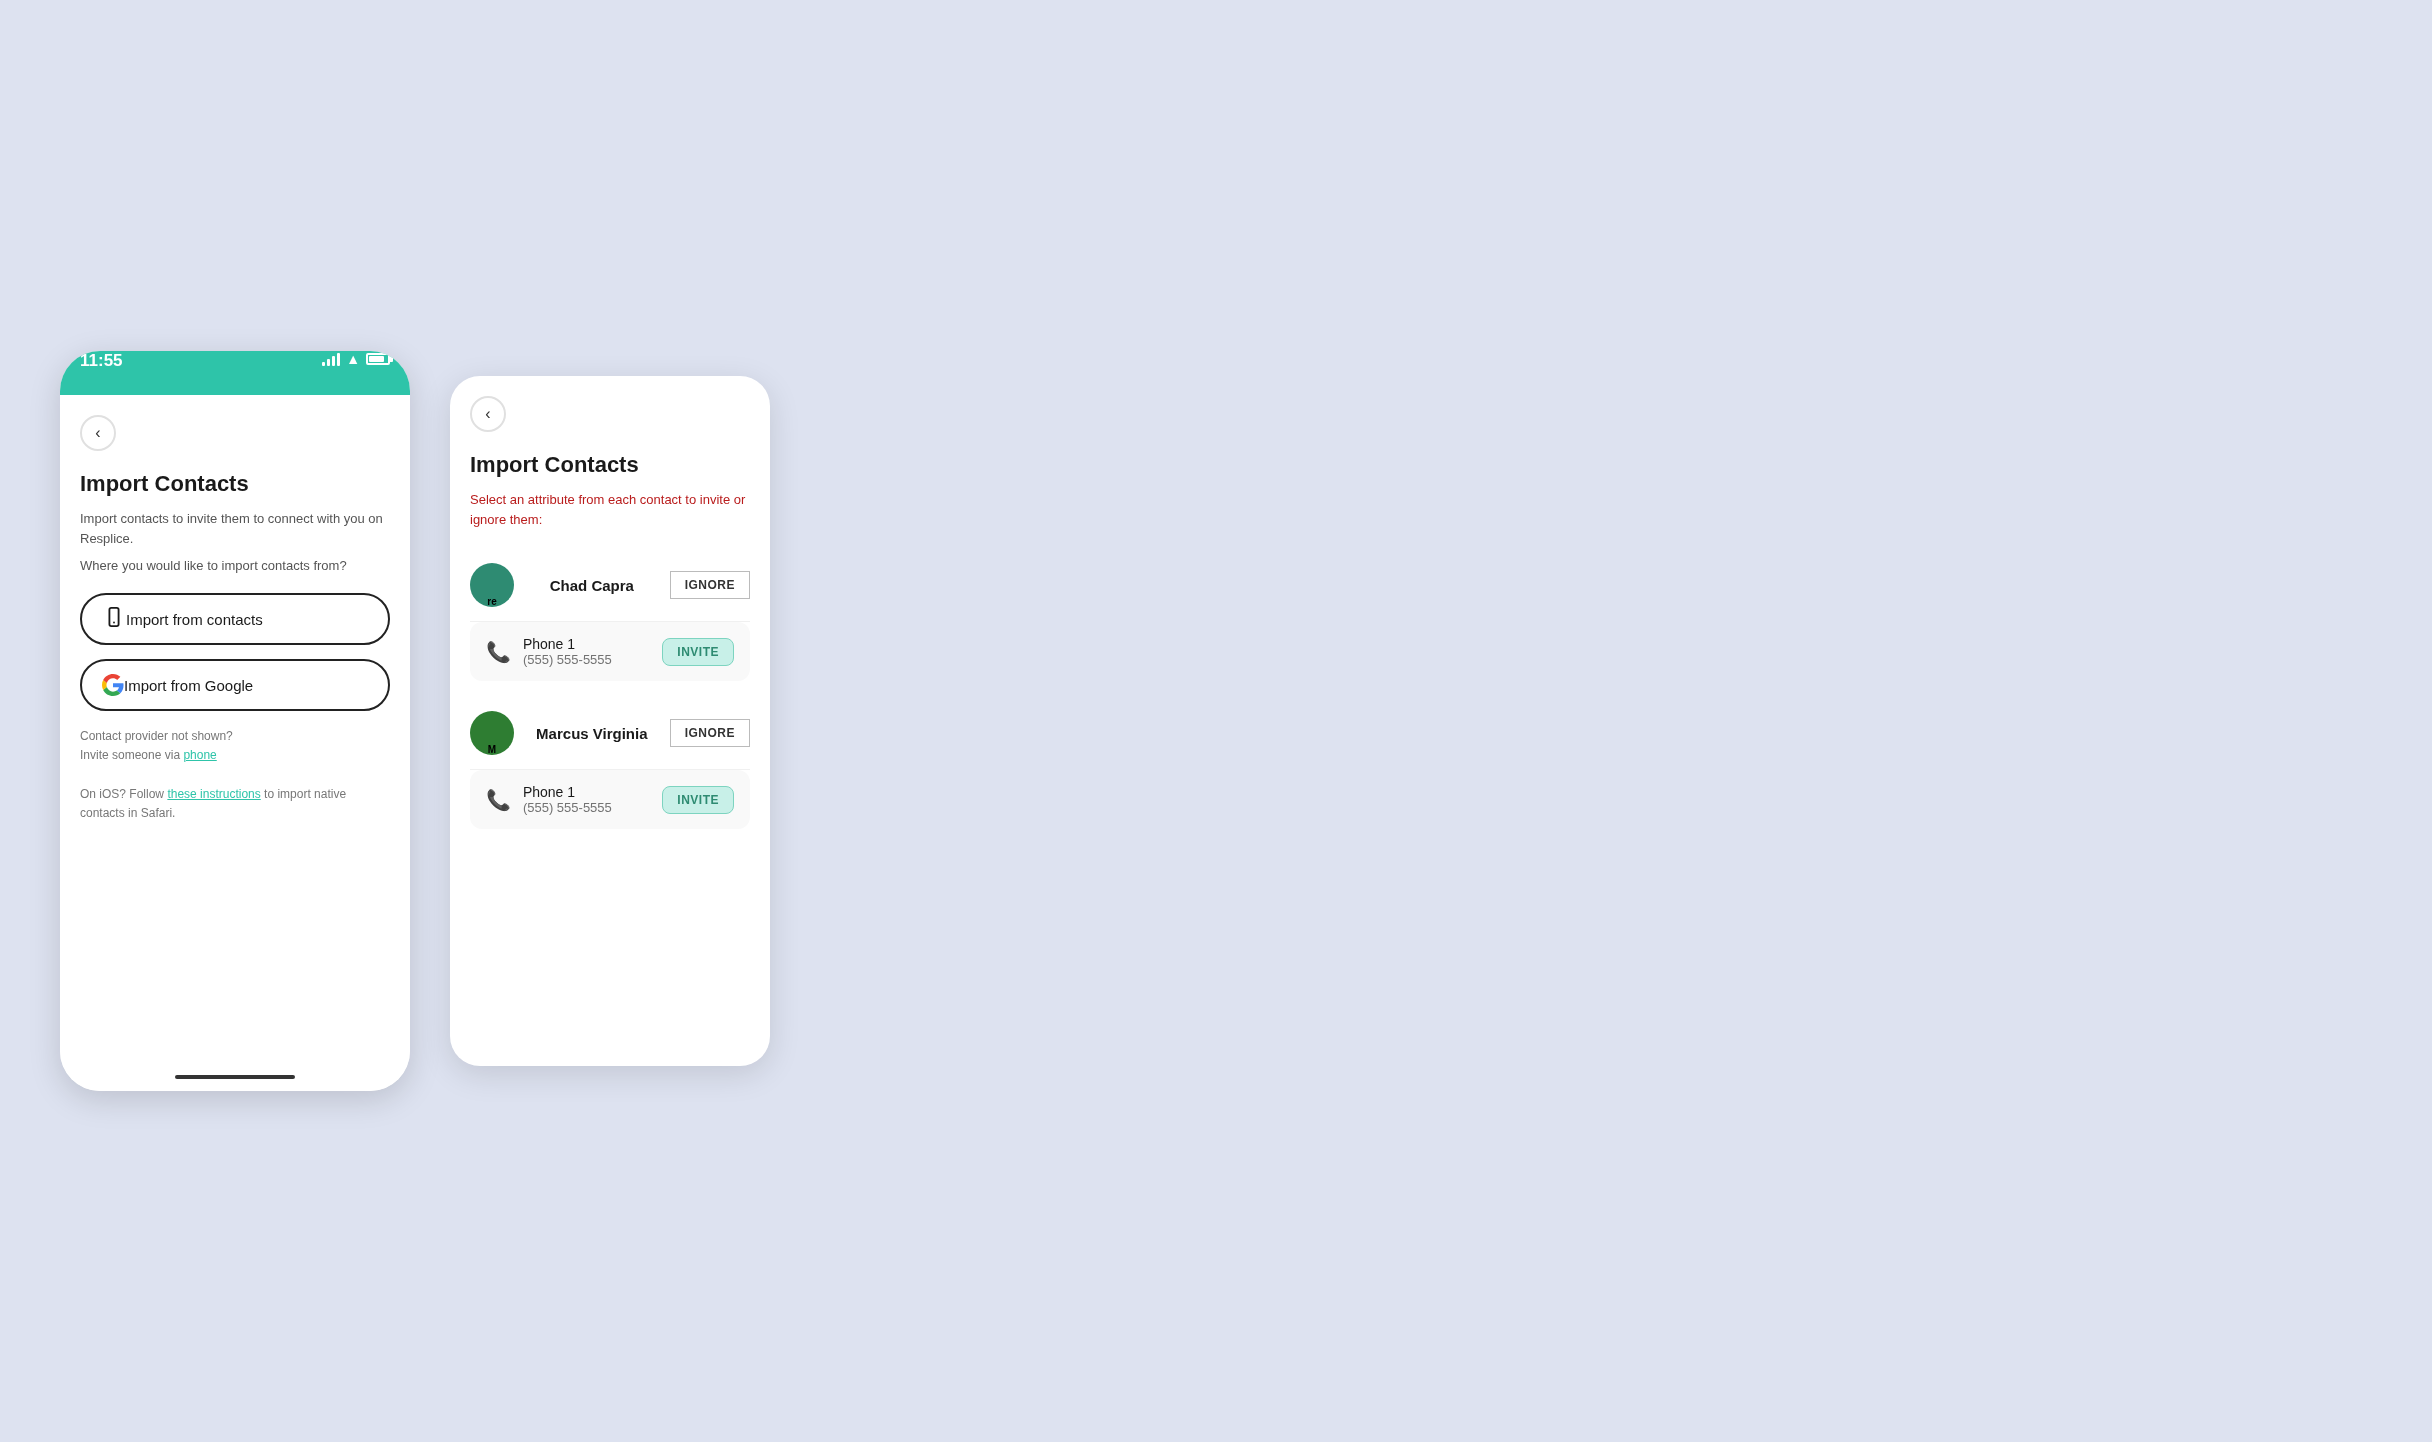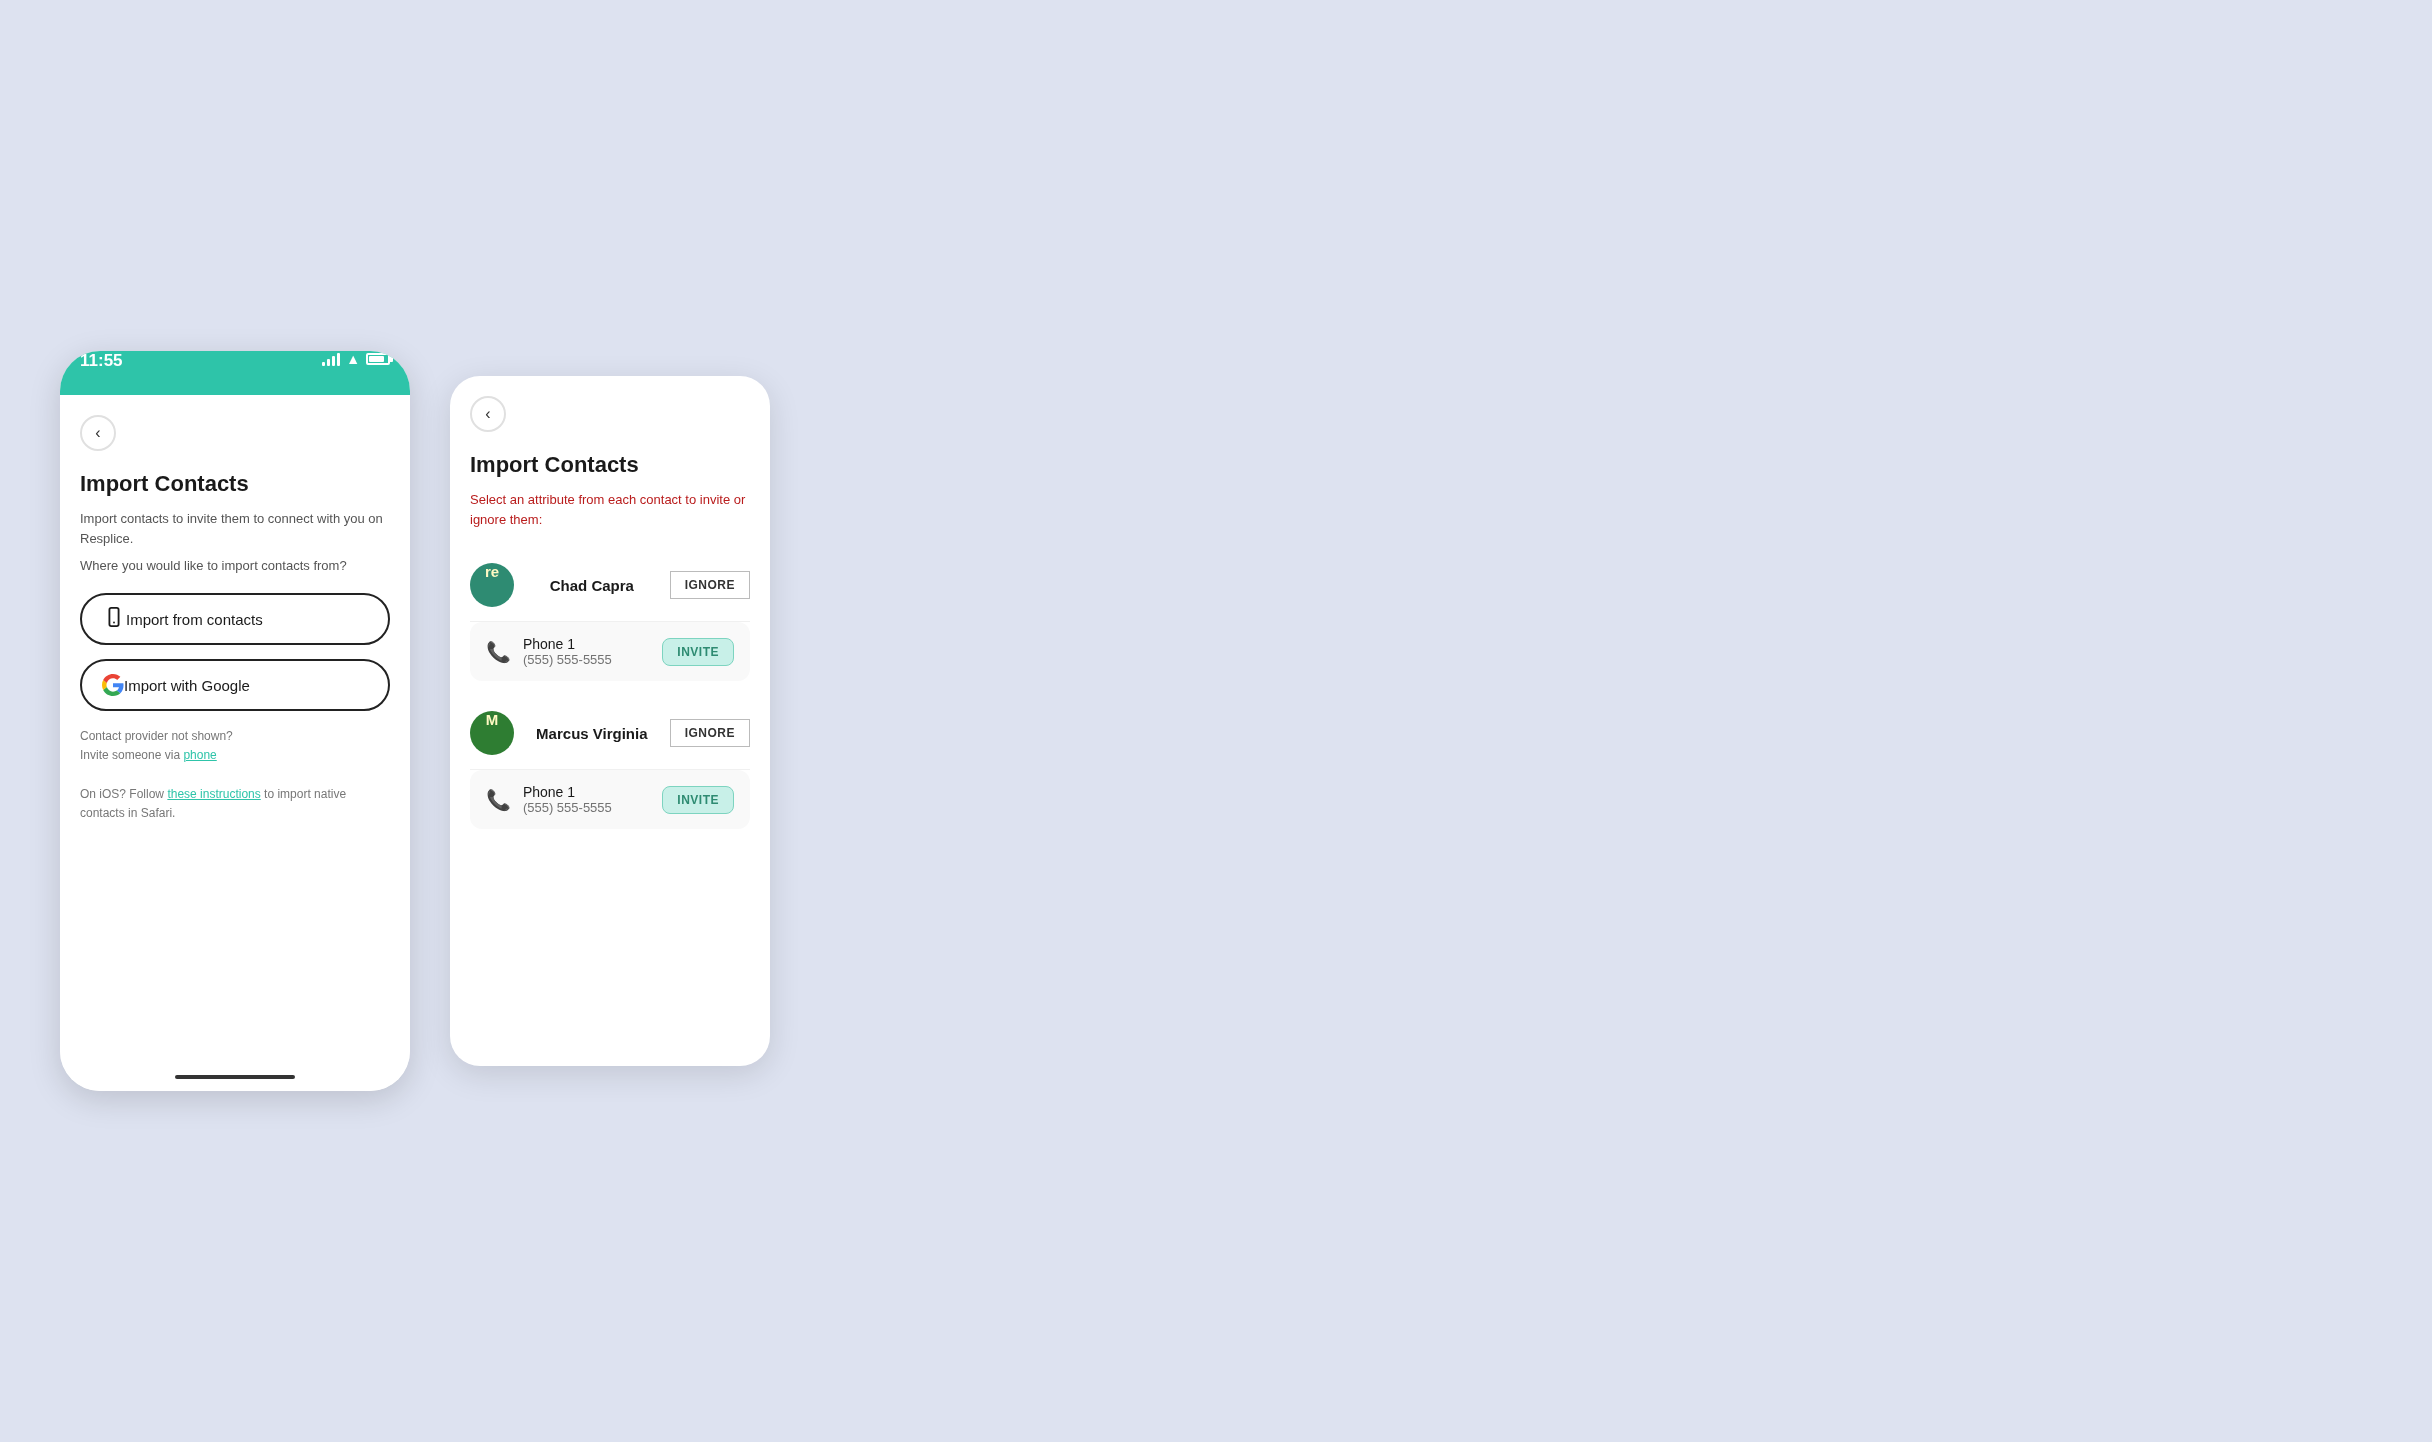--- a/index.html
+++ b/index.html
@@ -228,25 +228,25 @@
 
     .contact-row-border {
       border-bottom: 1px solid #f0f0f0;
     }
 
     .avatar {
       width: 44px;
       height: 44px;
       border-radius: 50%;
       display: flex;
-      align-items: flex-start;
+      align-items: flex-end;
       justify-content: center;
-      font-size: 15px;
+      font-size: 10px;
       font-weight: 600;
-      color: #fef9c3;
+      color: #000000;
       flex-shrink: 0;
     }
 
     .avatar-teal {
       background: #2e8b72;
     }
 
     .avatar-green {
       background: #2e7d32;
     }
@@ -372,21 +372,21 @@
 
     <button class="import-btn">
       <span class="btn-icon google-logo">
         <svg width="22" height="22" viewBox="0 0 48 48">
           <path fill="#4285F4" d="M46.98 24.55c0-1.57-.15-3.09-.38-4.55H24v9.02h12.94c-.58 2.96-2.26 5.48-4.78 7.18l7.73 6c4.51-4.18 7.09-10.36 7.09-17.65z"></path>
           <path fill="#34A853" d="M24 48c6.48 0 11.93-2.13 15.89-5.81l-7.73-6c-2.15 1.45-4.92 2.3-8.16 2.3-6.26 0-11.57-4.22-13.47-9.91l-7.98 6.19C6.51 42.62 14.62 48 24 48z"></path>
           <path fill="#FBBC05" d="M10.53 28.59c-.48-1.45-.76-2.99-.76-4.59s.27-3.14.76-4.59l-7.98-6.19C.92 16.46 0 20.12 0 24c0 3.88.92 7.54 2.56 10.78l7.97-6.19z"></path>
           <path fill="#EA4335" d="M24 9.5c3.54 0 6.71 1.22 9.21 3.6l6.85-6.85C35.9 2.38 30.47 0 24 0 14.62 0 6.51 5.38 2.56 13.22l7.98 6.19C12.43 13.72 17.74 9.5 24 9.5z"></path>
         </svg>
       </span>
-      <span>Import with Google</span>
+      <span>Import from Google</span>
     </button>
 
     <div class="footer-text">
       <p>
         <span>Contact provider not shown?</span>
       </p>
       <p>
         <span>Invite someone via </span><a class="footer-link" href="#">phone</a>
       </p>
       <br>

